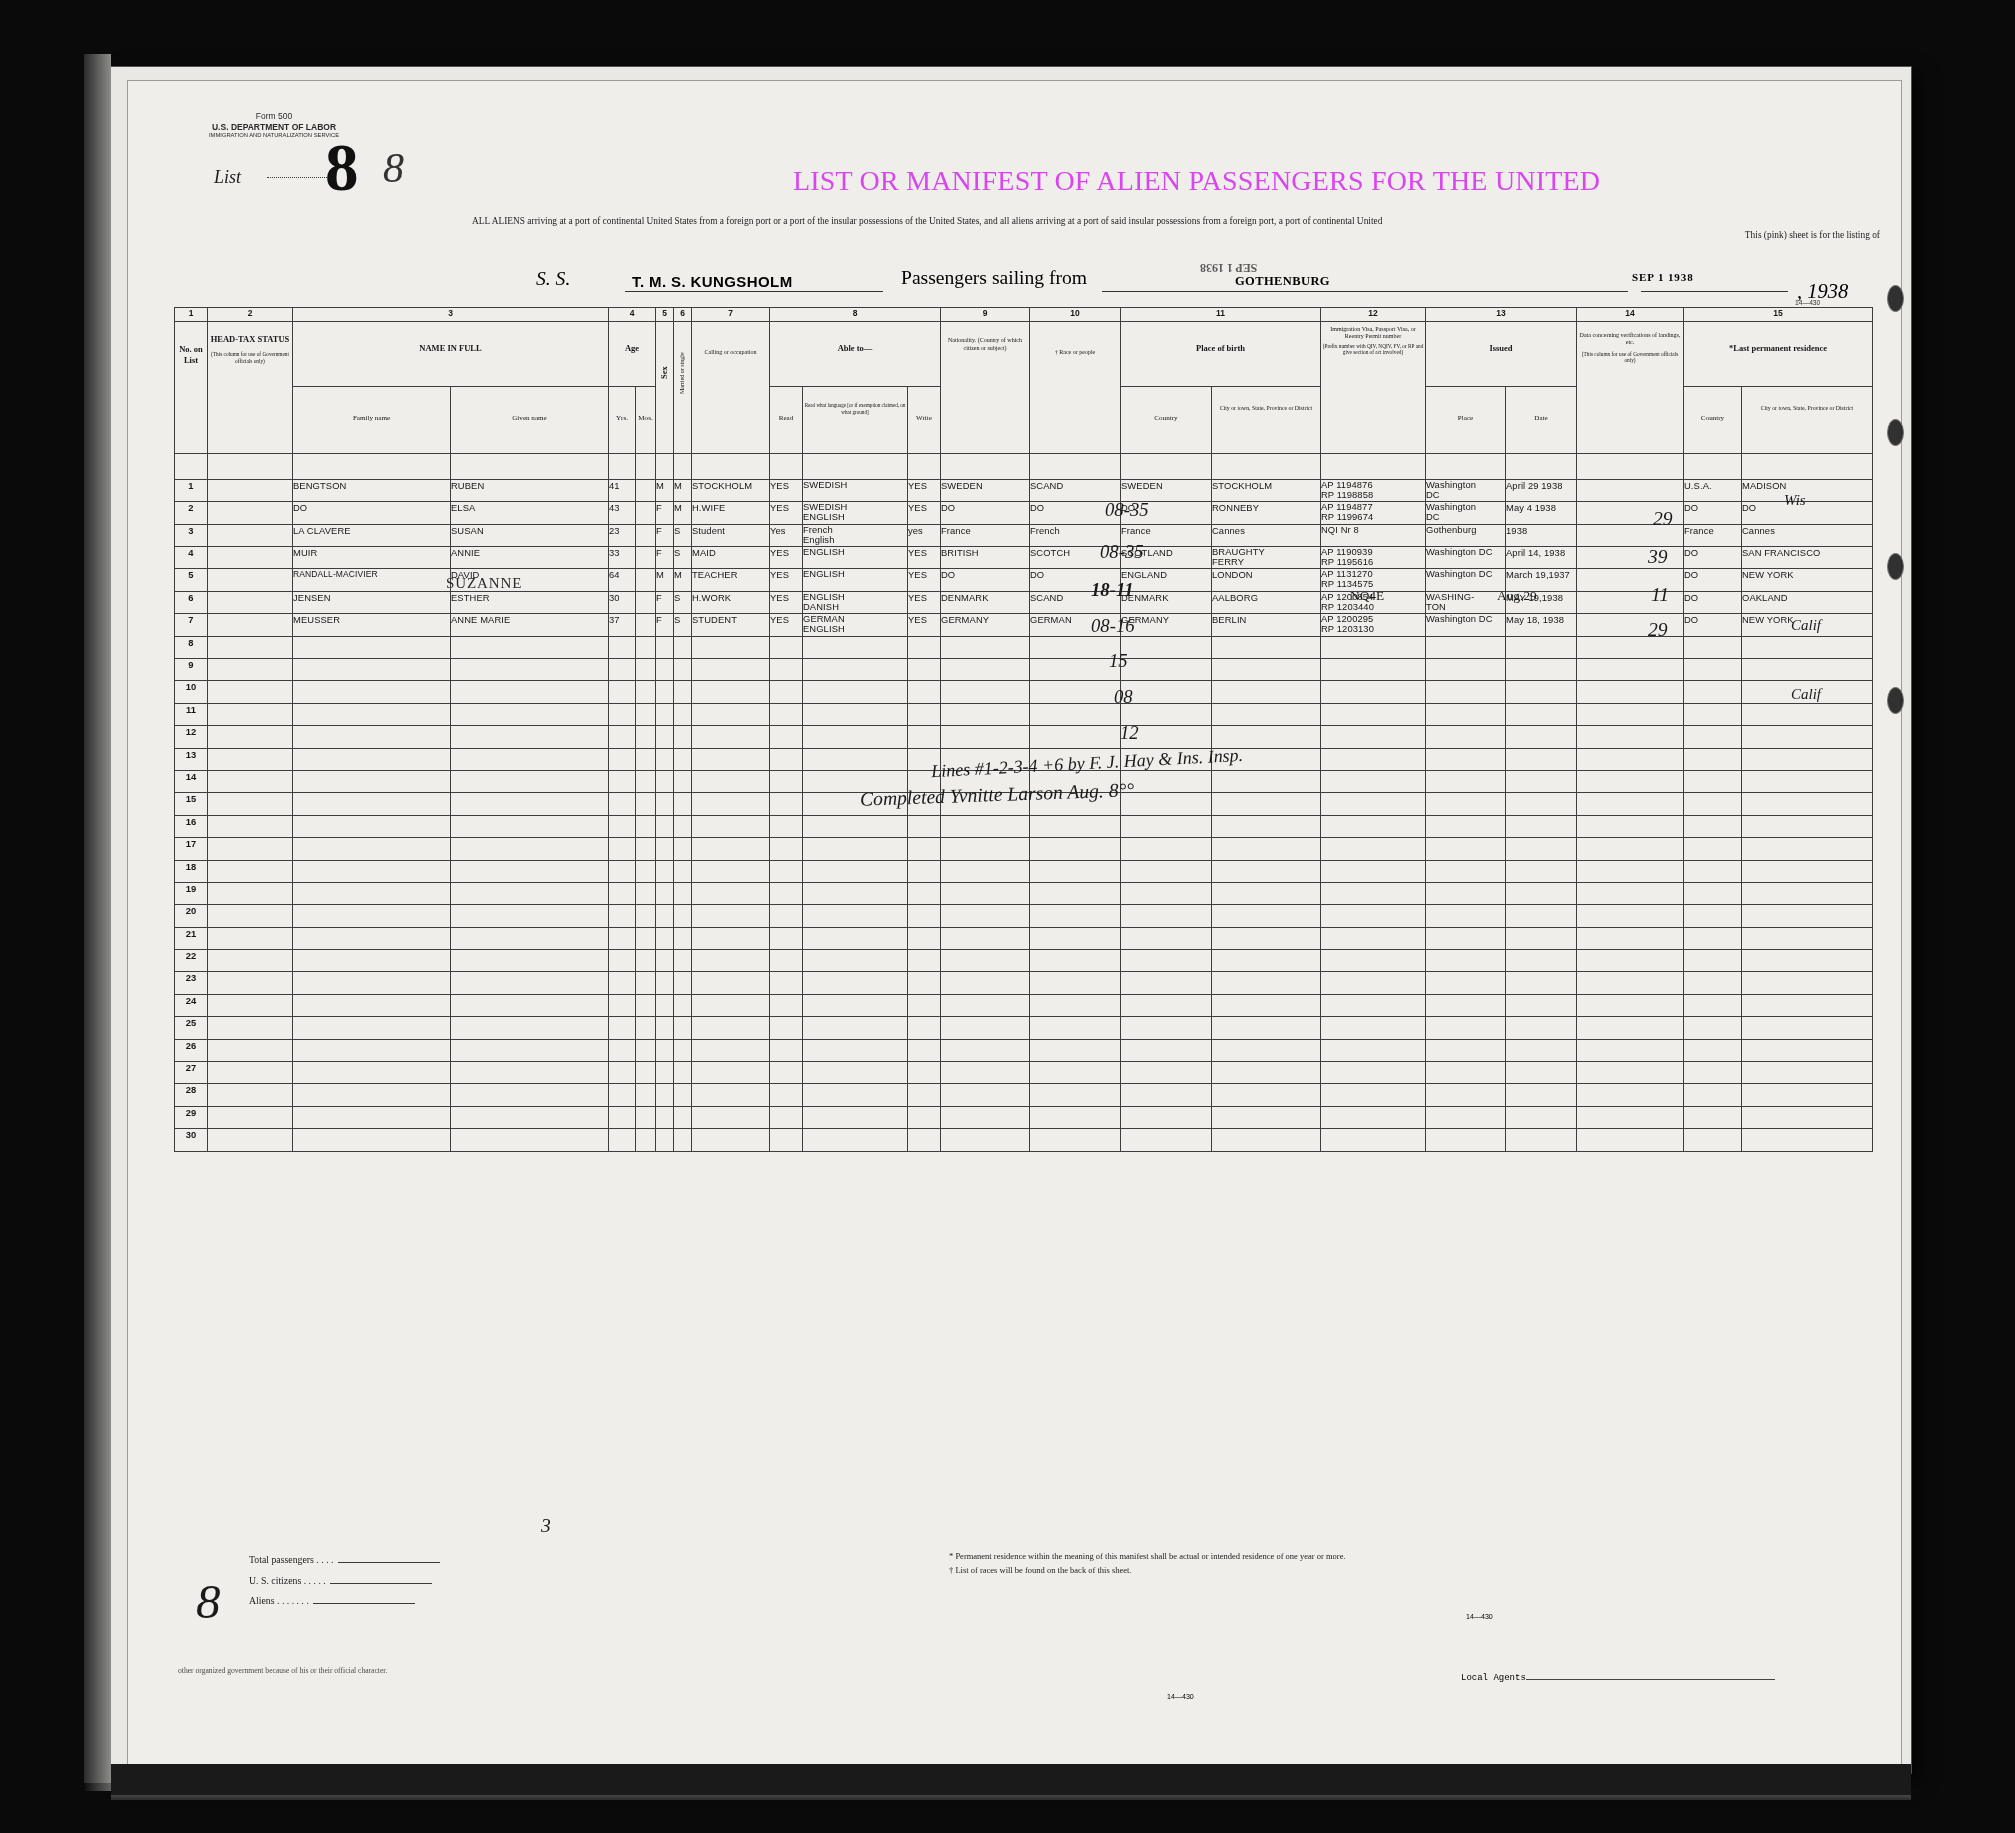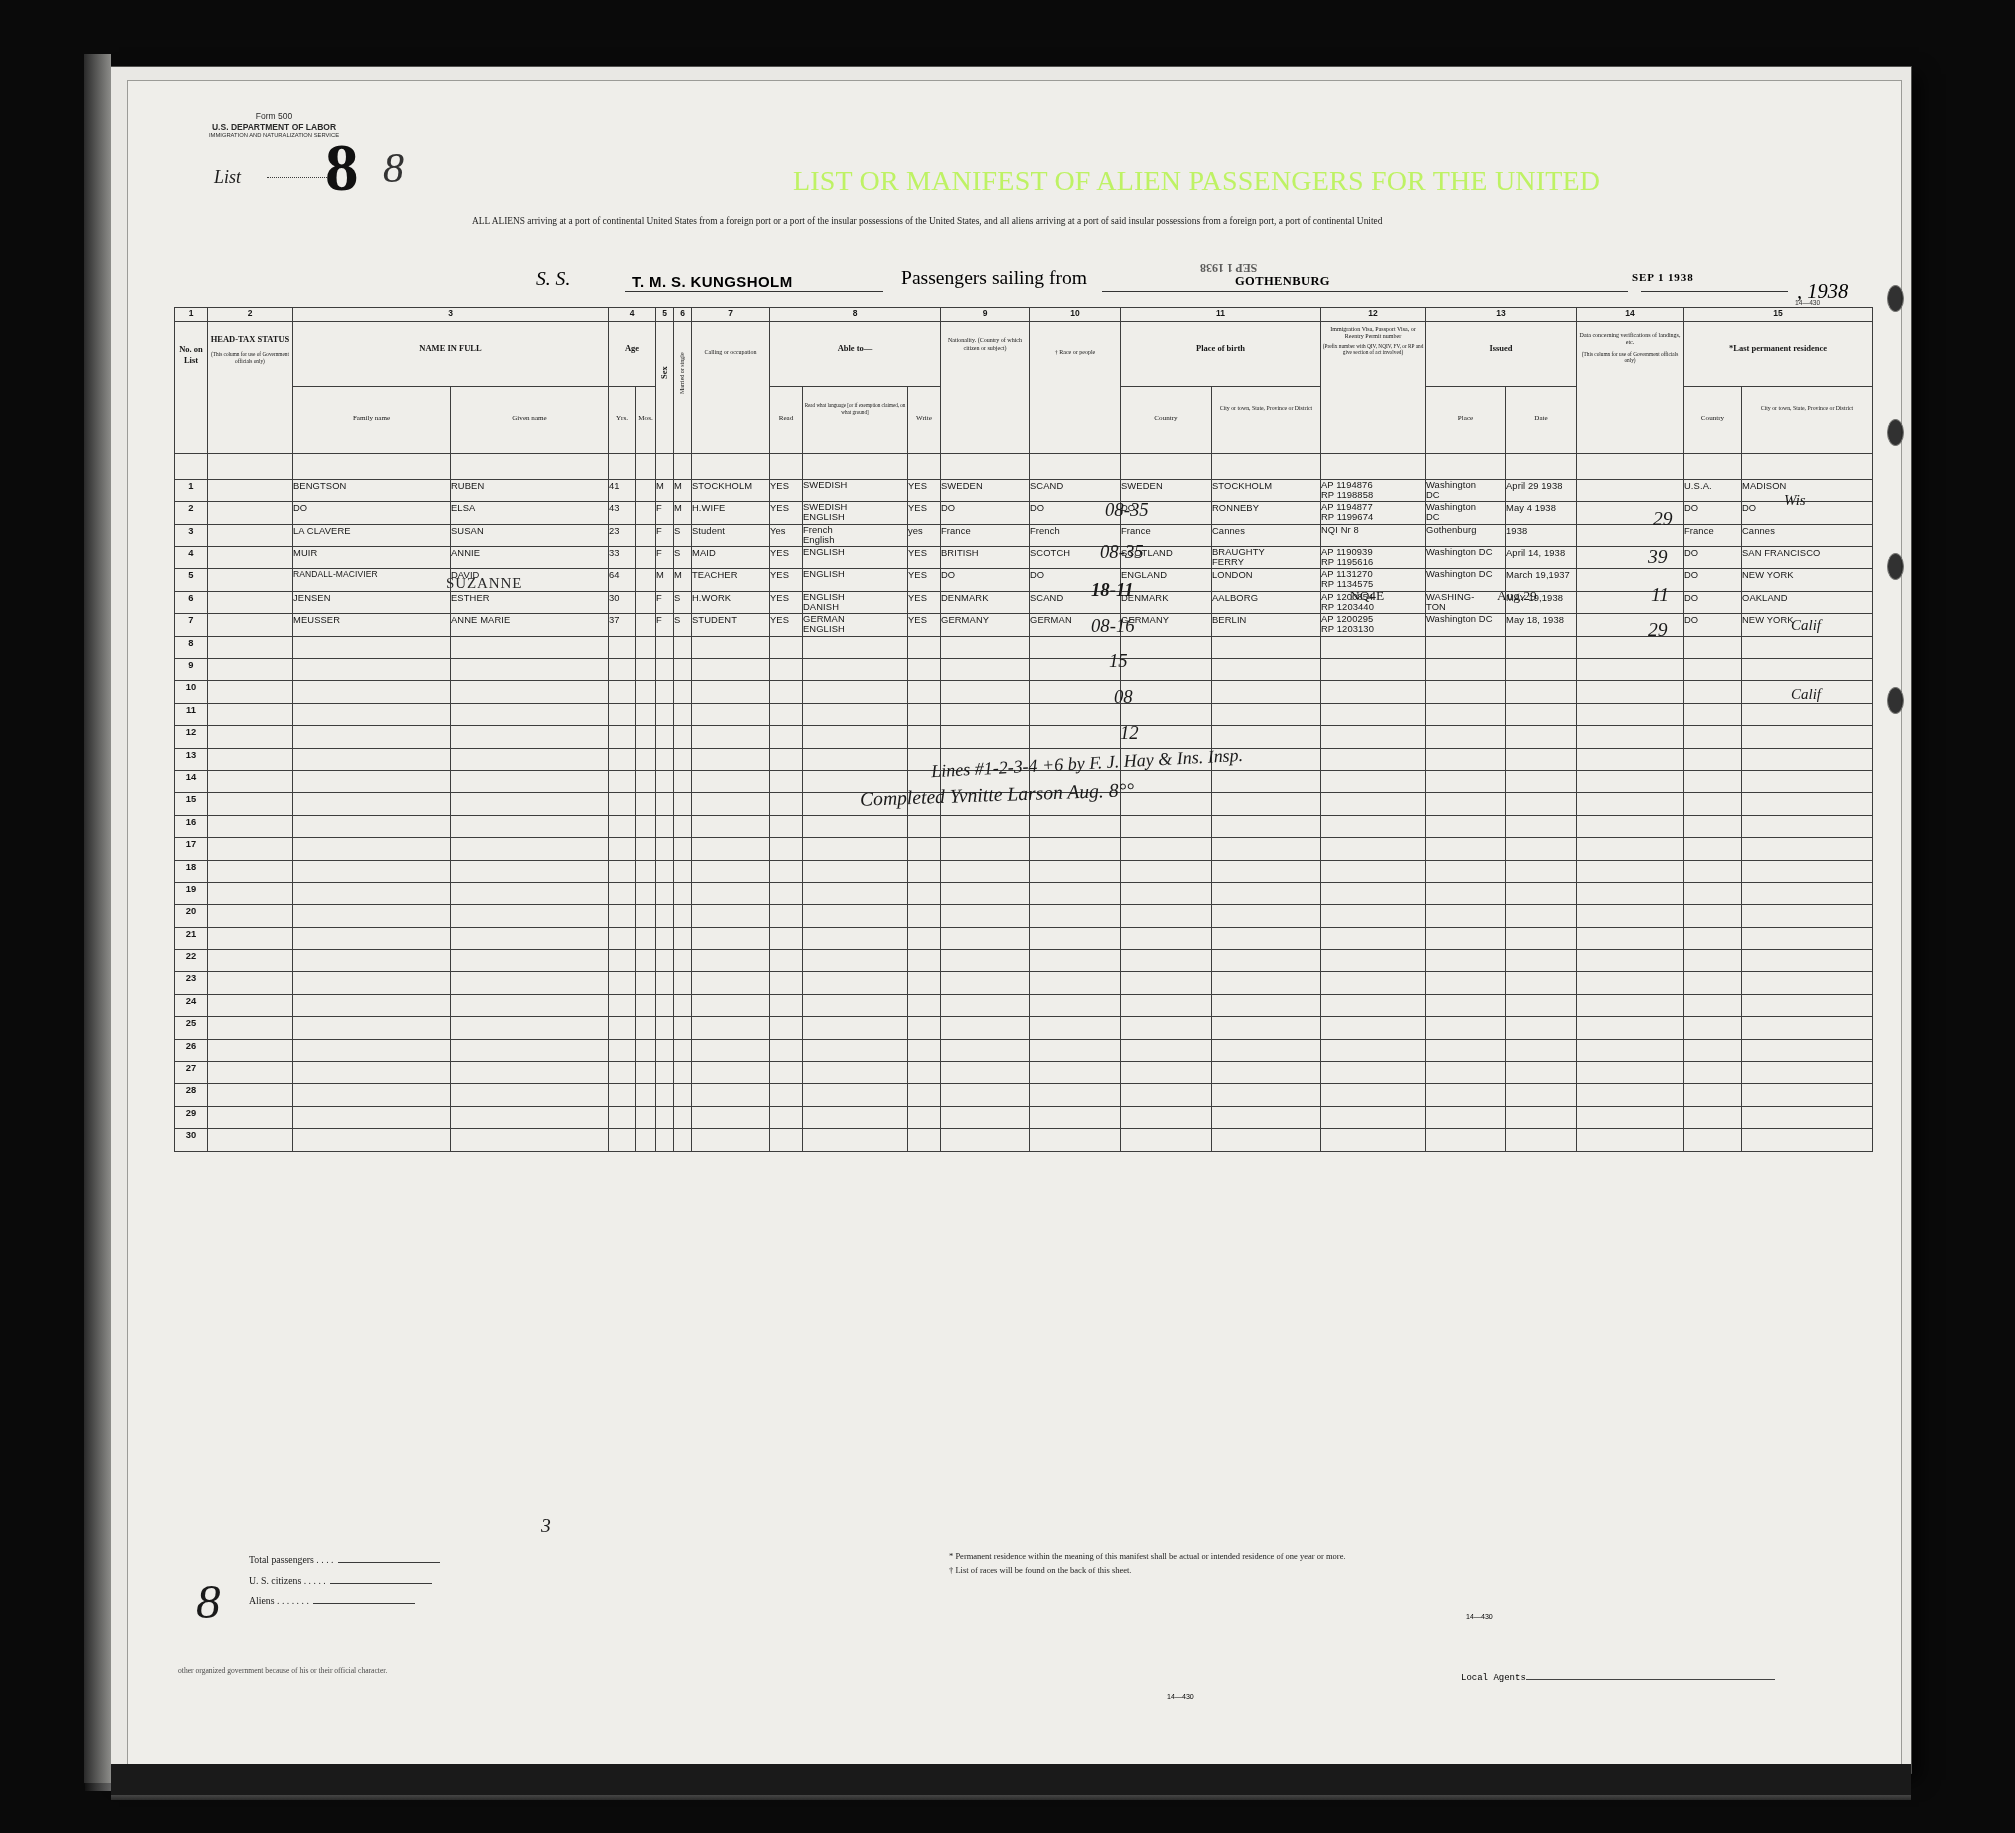--- a/index.html
+++ b/index.html
@@ -22,21 +22,21 @@
   .sheetstack{
     position:absolute;left:127px;top:80px;width:1773px;height:1688px;
     background:#efeeea;border:0.4px solid #9b9b97;
   }
   
   .formno{position:absolute;left:209px;top:111px;font-size:8.5px;line-height:1.25;color:#2a2a2a;text-align:center;}
   .listword{position:absolute;left:214px;top:167px;font-size:18px;font-style:italic;color:#1c1c1c;font-family:"Liberation Serif",serif;}
   .listdots{position:absolute;left:267px;top:177px;width:62px;border-bottom:0.9px dotted #3a3a3a;}
   .bignum{position:absolute;left:325px;top:134px;font-size:67px;font-weight:bold;color:#111;font-family:"Liberation Serif",serif;line-height:1;}
   .bignum2{position:absolute;left:383px;top:147px;font-size:42px;color:#333;font-family:"Liberation Serif",serif;font-style:italic;line-height:1;}
-  .maintitle{position:absolute;left:793px;top:165px;width:1078px;font-family:"Liberation Serif",serif;font-size:28px;color:#bef264;letter-spacing:0.2px;}
+  .maintitle{position:absolute;left:793px;top:165px;width:1078px;font-family:"Liberation Serif",serif;font-size:28px;color:#d946ef;letter-spacing:0.2px;}
   .subtitle{position:absolute;left:472px;top:214px;width:1408px;font-size:9.4px;color:#1d1d1d;line-height:1.5;font-family:"Liberation Serif",serif;}
   .subtitle .r{display:block;text-align:right;}
   .ssrow{position:absolute;left:536px;top:263px;width:1337px;height:31px;font-family:"Liberation Serif",serif;}
   .ss-lbl{position:absolute;left:0;top:4.5px;font-size:19.6px;font-style:italic;}
   .ss-val{position:absolute;left:96px;top:9.8px;font-size:15px;font-weight:bold;font-family:"Liberation Sans",sans-serif;letter-spacing:0.4px;}
   .ss-line{position:absolute;left:89px;top:28px;width:258px;border-bottom:0.9px solid #333;}
   .sail-lbl{position:absolute;left:365px;top:3.6px;font-size:19.6px;}
   .sail-line{position:absolute;left:566px;top:28px;width:526px;border-bottom:0.9px solid #333;}
   .sail-val{position:absolute;left:699px;top:10.7px;font-size:12.5px;font-weight:bold;letter-spacing:0.4px;}
   .stamp{position:absolute;left:664px;top:-2.7px;font-size:12px;color:#2b2b2b;font-weight:bold;transform:rotate(180deg);opacity:.75;}
@@ -89,20 +89,21 @@
     <div style="font-size:5.8px">IMMIGRATION AND NATURALIZATION SERVICE</div>
   </div>
   <div class="listword">List</div>
   <div class="listdots"></div>
   <div class="bignum">8</div>
   <div class="bignum2">8</div>
 
   <div class="maintitle">LIST OR MANIFEST OF ALIEN PASSENGERS FOR THE UNITED</div>
   <div class="subtitle">
     <span>ALL ALIENS arriving at a port of continental United States from a foreign port or a port of the insular possessions of the United States, and all aliens arriving at a port of said insular possessions from a foreign port, a port of continental United</span>
+    <span class="r">This (pink) sheet is for the listing of</span>
   </div>
 
   <div class="ssrow">
     <span class="ss-lbl">S. S.</span>
     <span class="ss-val">T. M. S. KUNGSHOLM</span>
     <span class="ss-line"></span>
     <span class="sail-lbl">Passengers sailing from</span>
     <span class="sail-line"></span>
     <span class="sail-val">GOTHENBURG</span>
     <span class="stamp">SEP 1 1938</span>

